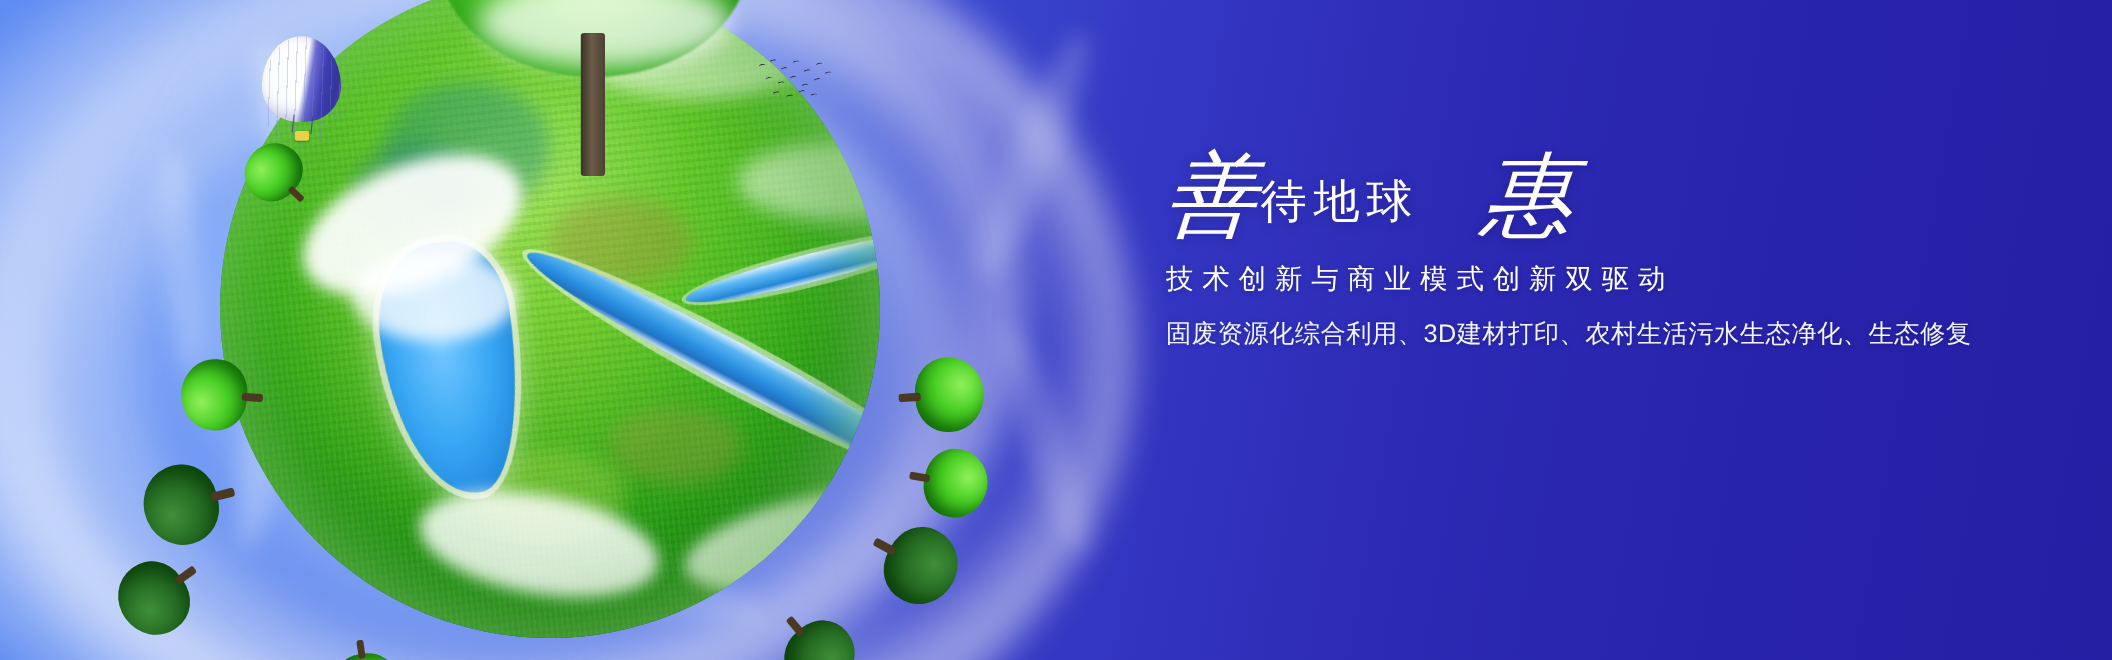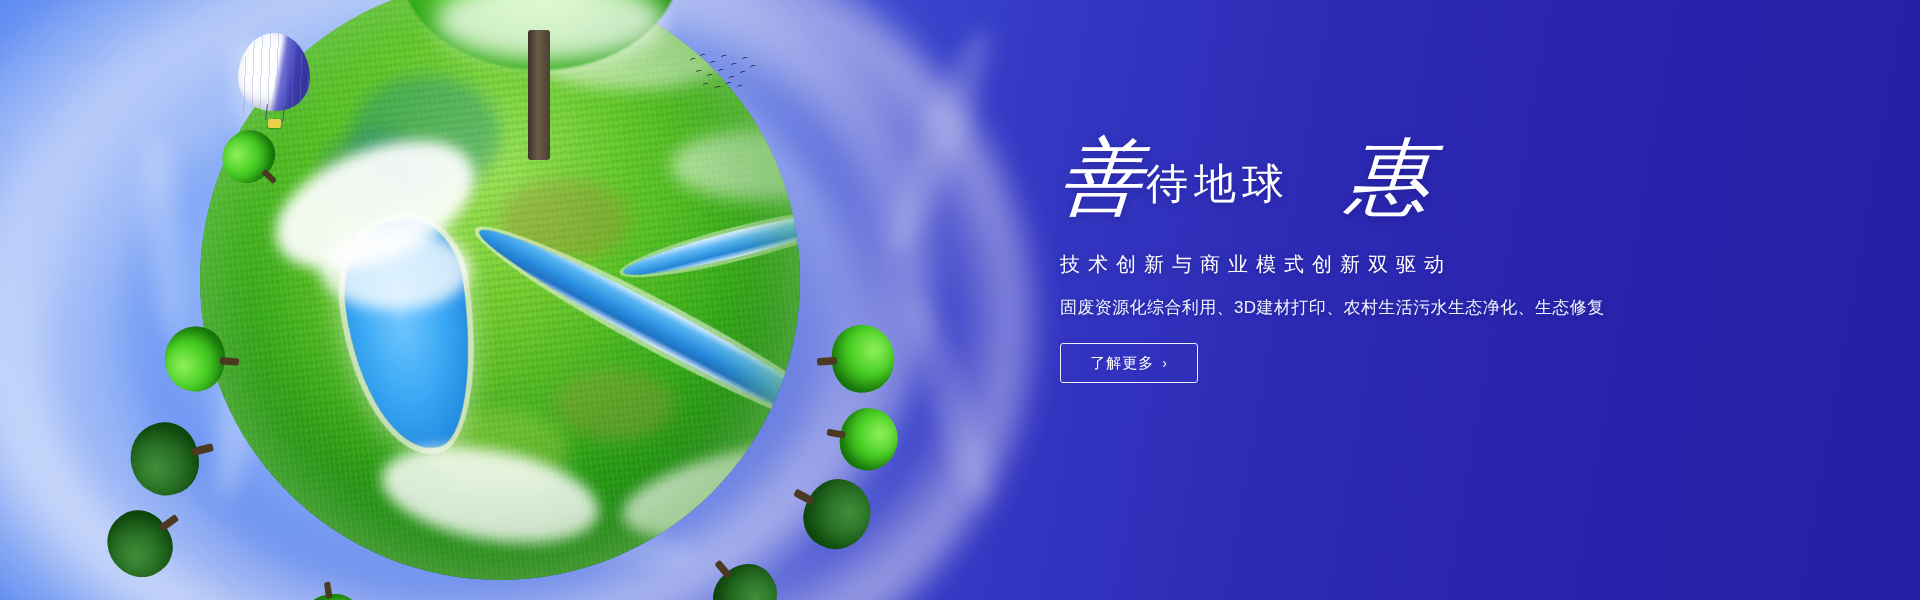--- a/index.html
+++ b/index.html
@@ -172,27 +172,27 @@
     margin-right:4px;
   }
   .hl-small{
     font-family:"Liberation Serif","DejaVu Serif",serif;
     font-size:42px;font-weight:400;letter-spacing:6px;
     padding-bottom:10px;
   }
   .hl-gap{display:inline-block;width:58px;}
 
   .subtitle{
-    color:#ffffff;font-size:20px;font-weight:400;
+    color:#ffffff;font-size:25px;font-weight:400;
     letter-spacing:8px;white-space:nowrap;
-    margin:36px 0 0 0;
+    margin:22px 0 0 0;
     text-shadow:0 1px 6px rgba(10,10,70,.30);
   }
   .desc{
-    color:#f2f4ff;font-size:17px;font-weight:400;
+    color:#f2f4ff;font-size:23px;font-weight:400;
     letter-spacing:.4px;white-space:nowrap;
     margin:18px 0 0 0;
     text-shadow:0 1px 5px rgba(10,10,70,.30);
   }
   .more-btn{
     display:inline-flex;align-items:center;justify-content:center;gap:8px;
     margin-top:24px;
     width:138px;height:40px;box-sizing:border-box;
     border:1px solid rgba(255,255,255,.92);
     border-radius:3px;
@@ -313,19 +313,15 @@
       <span class="hl-big">善</span>
       <span class="hl-small">待地球</span>
       <span class="hl-gap"></span>
       <span class="hl-big">惠</span>
     </h1>
 
     <p class="subtitle">技术创新与商业模式创新双驱动</p>
 
     <p class="desc">固废资源化综合利用、3D建材打印、农村生活污水生态净化、生态修复</p>
 
-    <button class="more-btn">
-      <span>了解更多</span>
-      <span class="chev">›</span>
-    </button>
 
   </div>
 </div>
 
 </body></html>

